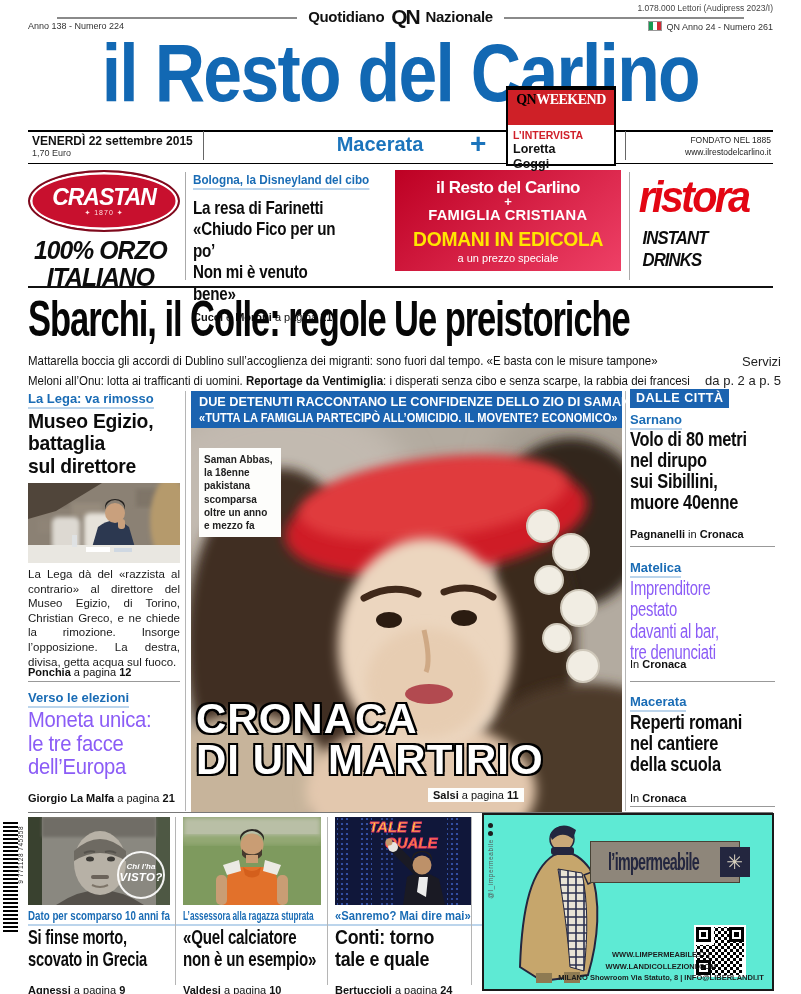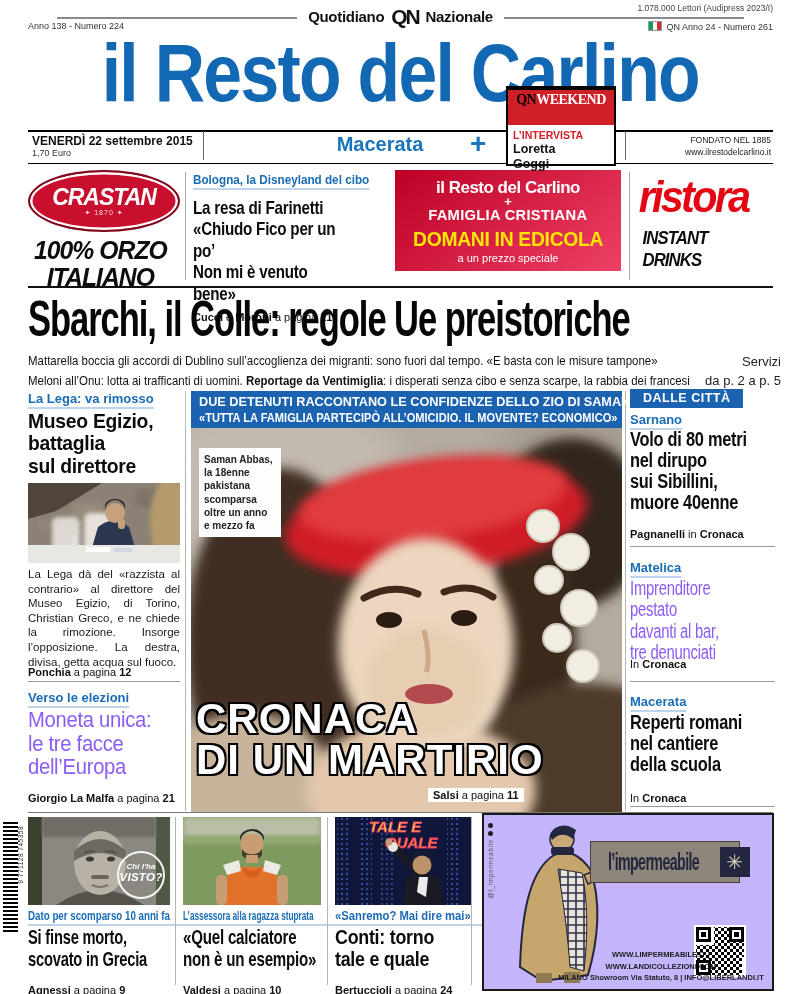--- a/index.html
+++ b/index.html
@@ -76,29 +76,29 @@
   .banner .bl1,.banner .bl2{display:block;white-space:nowrap;font-weight:800;font-size:13.5px;line-height:1.18;transform-origin:0 0;}
   .banner .bl1{transform:scaleX(.94);}
   .banner .bl2{transform:scaleX(.82);}
   .photo{position:absolute;overflow:hidden;}
   .caption{left:199px;top:448px;width:72px;background:#fdfdfb;padding:5px 5px;font-size:10px;line-height:1.32;font-weight:600;color:#222;z-index:3;}
   .bigtitle{left:196px;top:698px;z-index:3;color:#fff;font-weight:900;font-size:42px;line-height:.98;letter-spacing:1px;white-space:pre-line;
             -webkit-text-stroke:3px #000;paint-order:stroke fill;
             text-shadow:2px 2px 0 #000,-2px -2px 0 #000,2px -2px 0 #000,-2px 2px 0 #000;}
   .salsi{left:428px;top:781px;z-index:3;background:#fdfdfb;padding:1px 5px;font-size:11px;}
   
-  .badge{left:630px;top:389px;background:#1b63b0;color:#fff;font-weight:800;font-size:12.5px;padding:2px 13px 3px;letter-spacing:.5px;}
+  .badge{left:630px;top:389px;background:#1b63b0;color:#fff;font-weight:800;font-size:12.5px;padding:2px 6px 3px;letter-spacing:.5px;}
   
   .barcode{left:3px;top:822px;width:15px;height:110px;background:repeating-linear-gradient(180deg,#000 0 2px,#fff 2px 4px);}
   .bcnum{left:17px;top:826px;font-size:6.5px;color:#222;writing-mode:vertical-rl;transform:rotate(180deg);letter-spacing:.5px;}
   .stamp{position:absolute;right:5px;bottom:6px;width:44px;height:44px;border:2.5px solid rgba(255,255,255,.92);border-radius:50%;color:#fff;text-align:center;font-style:italic;z-index:2;}
   .stamp .s1{font-size:8px;font-weight:bold;margin-top:9px;}
   .stamp .s2{font-size:11.5px;font-weight:900;letter-spacing:.3px;}
   
-  .ad{left:482px;top:813px;width:292px;height:178px;background:#c4b5fd;border:2px solid #1a1a1a;box-sizing:border-box;}
+  .ad{left:482px;top:813px;width:292px;height:178px;background:#5eead4;border:2px solid #1a1a1a;box-sizing:border-box;}
   .adhandle{position:absolute;left:3px;top:24px;font-size:6.5px;color:#555;writing-mode:vertical-rl;transform:rotate(180deg);letter-spacing:.6px;}
   .addots{position:absolute;left:4px;top:8px;width:6px;height:14px;}
   .addots i{display:block;width:5px;height:5px;border-radius:50%;background:#1d1d1d;margin-bottom:3px;}
   .plaque{position:absolute;left:106px;top:26px;width:148px;height:40px;background:#8e867a;border:1px solid #474235;display:flex;align-items:center;justify-content:center;}
   .plaque .ptxt{font-weight:bold;font-size:23px;color:#23263f;display:inline-block;transform:scaleX(.62);transform-origin:50% 50%;white-space:nowrap;letter-spacing:-1px;}
   .past{width:30px;height:30px;background:#23263f;color:#d9d2c0;font-size:20px;line-height:30px;text-align:center;flex:0 0 30px;margin-left:-8px;}
   .adtext{position:absolute;left:72px;right:6px;bottom:5px;text-align:center;font-size:7.5px;font-weight:bold;color:#1c1c1c;line-height:1.55;}
 </style>
 </head>
 <body>

